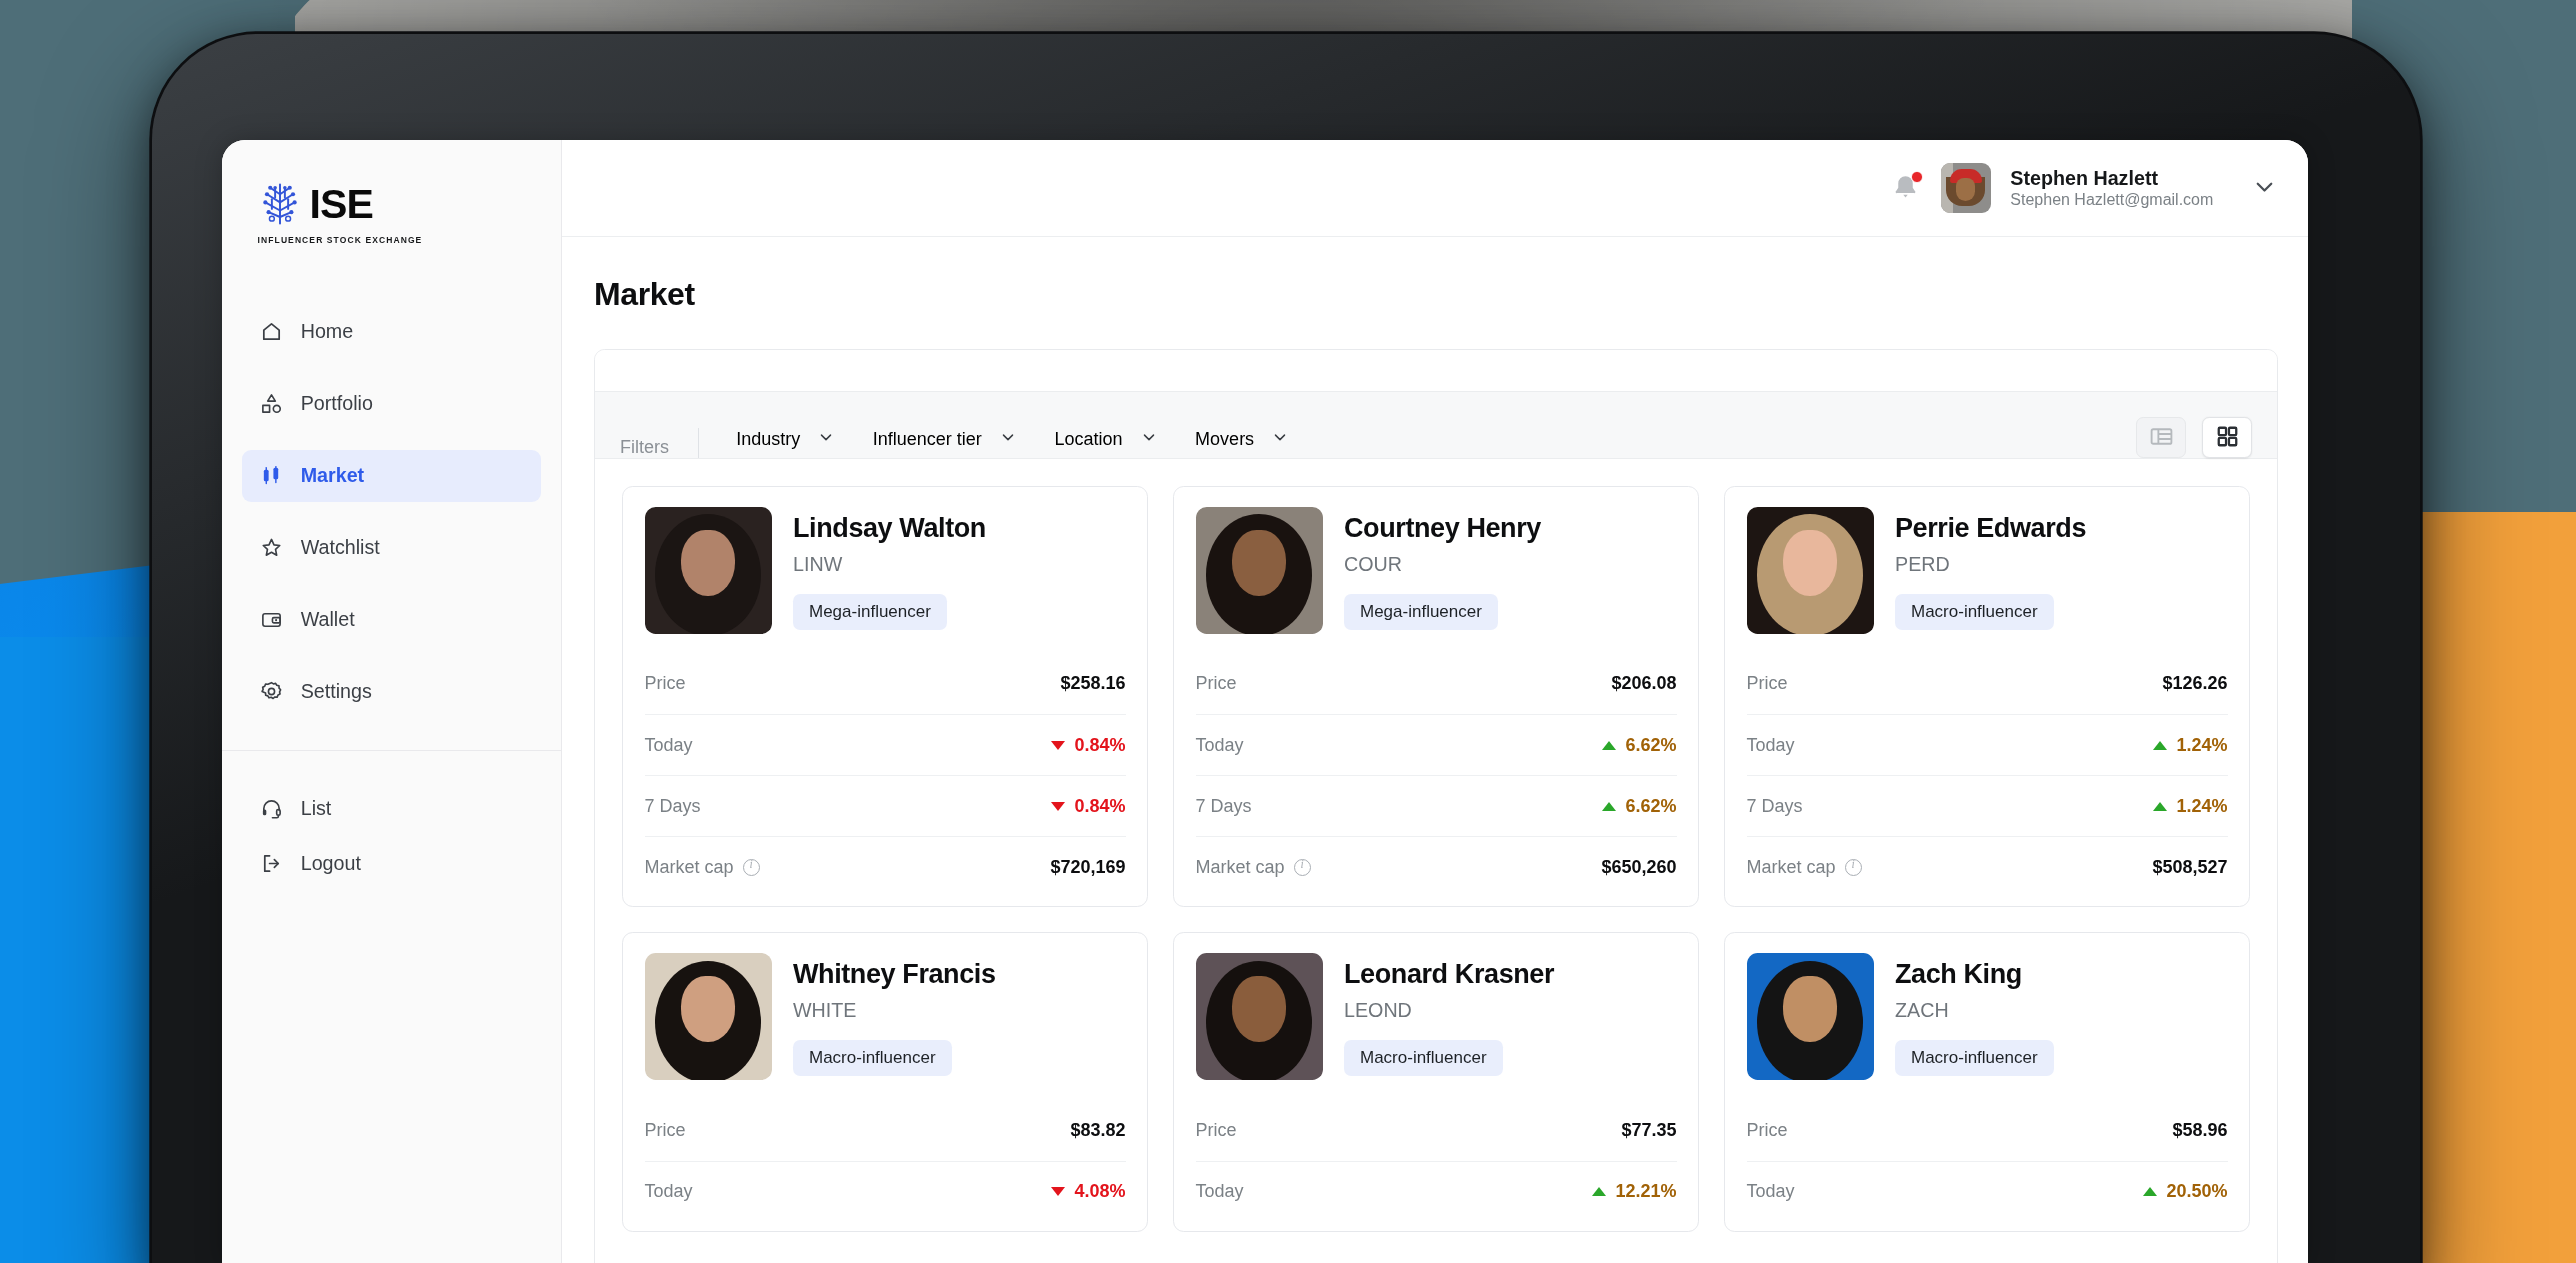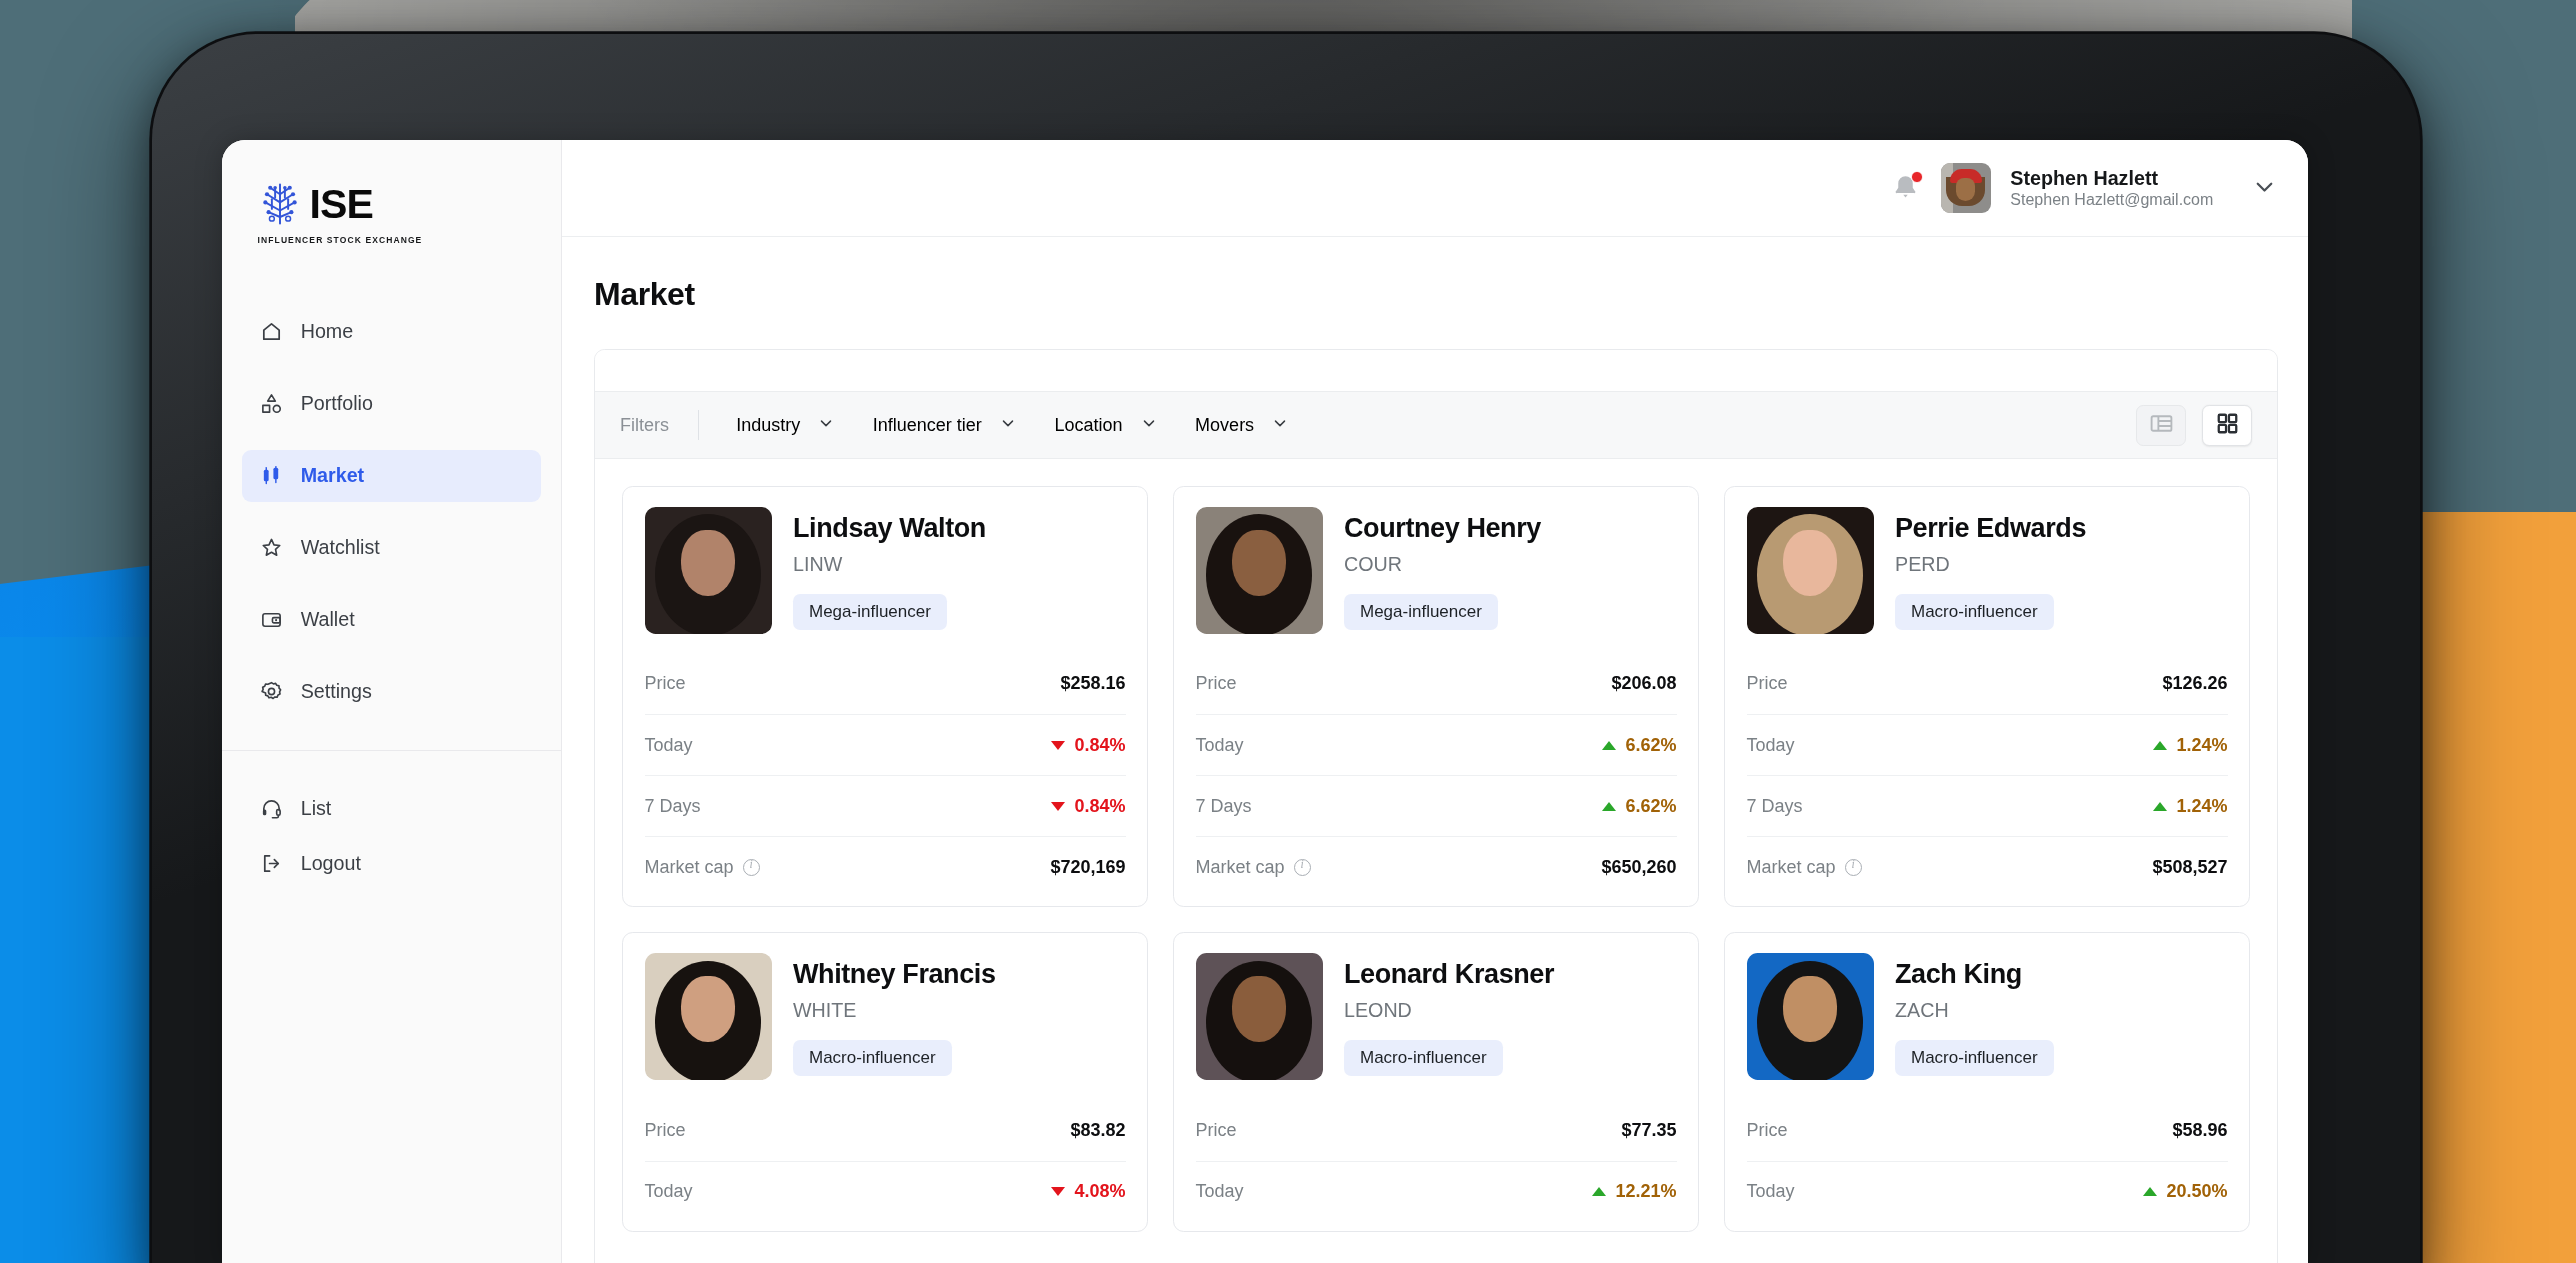--- a/index.html
+++ b/index.html
@@ -210,21 +210,21 @@
     overflow: hidden;
     background: #fff;
     height: 100%;
   }
   .panel-head { height: 41px; background: #fff; }
   .filter-bar {
     height: 68px;
     background: #f7f8f9;
     border-top: 0.9px solid #ebedef;
     border-bottom: 0.9px solid #ebedef;
-    display: flex; align-items: center;
+    display: flex; align-items: flex-end;
     padding: 0 25px;
     gap: 9px;
   }
   .filters-label { font-size: 18px; color: #8b9096; padding-right: 19.7px; }
   .filter-sep { width: 0.9px; height: 30px; background: #dfe2e6; margin-right: 14.3px; }
   .filter-chip {
     display: flex; align-items: center; gap: 17px;
     font-size: 18px; color: #000000;
     padding: 7.2px 14.3px; cursor: pointer; border-radius: 7.2px;
   }

